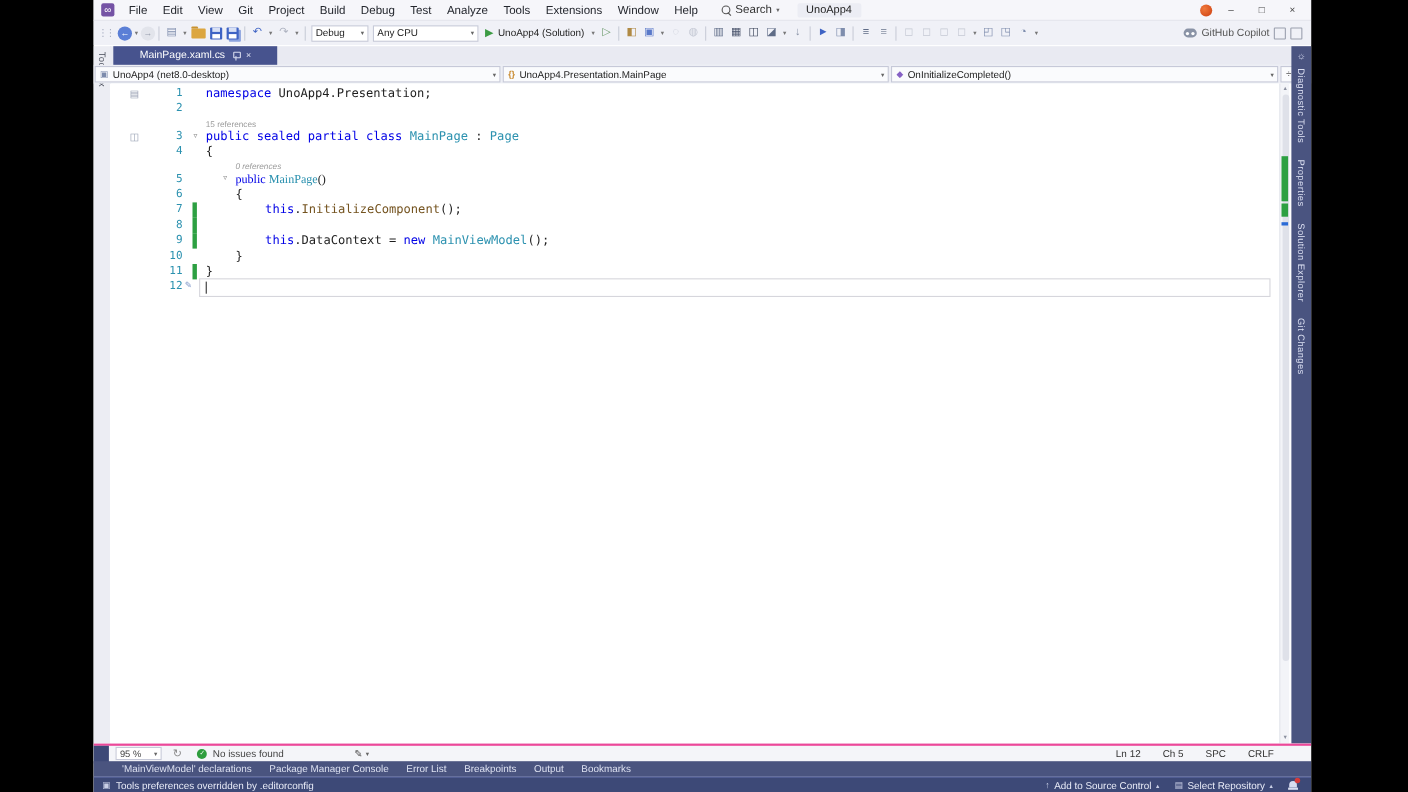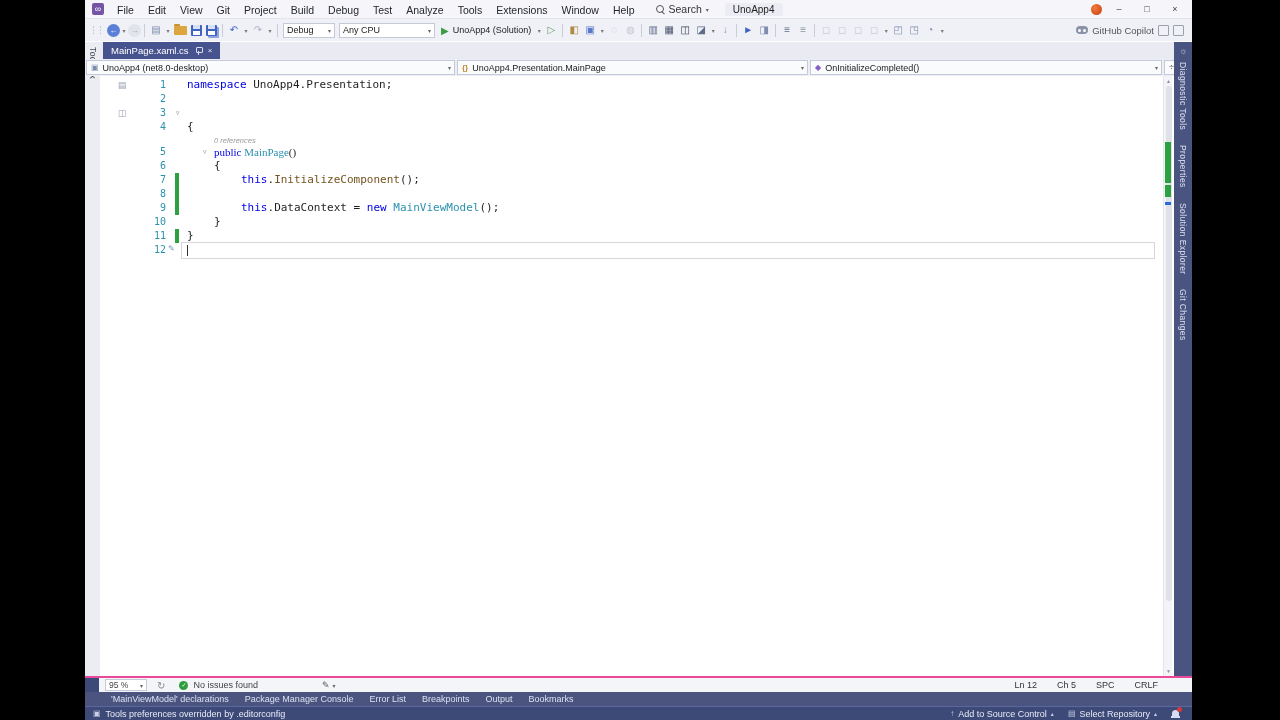--- a/index.html
+++ b/index.html
@@ -38,21 +38,21 @@
   .tb-run{flex:none;display:flex;align-items:center;gap:4px;font-size:9px;color:#222;padding:0 4px;}
   .play-green{color:#3C9B44;font-size:10px;}
   #copilot{position:absolute;right:8px;top:0;height:22px;display:flex;align-items:center;gap:4px;font-size:9.5px;color:#555;}
   .cp-icon{width:12px;height:8px;border-radius:4px;background:#8A93A6;position:relative;}
   .cp-icon:before,.cp-icon:after{content:"";position:absolute;top:2.5px;width:3px;height:3px;border-radius:50%;background:#fff;}
   .cp-icon:before{left:2px;} .cp-icon:after{right:2px;}
   .cp-sq{width:9px;height:9px;border:1px solid #9AA0AE;border-radius:1px;}
 
   
   #tabstrip{position:absolute;left:15px;top:42px;width:1092px;height:17px;background:#E9EAF2;}
-  #doc-tab{position:absolute;left:3px;top:0;height:17px;background:#47538E;color:#fff;font-size:9.5px;display:flex;align-items:center;gap:6px;padding:0 8px;}
+  #doc-tab{position:absolute;left:3px;top:0;height:17px;background:#47538E;color:#fff;font-size:9.5px;display:flex;align-items:center;gap:6px;padding:0 24px;}
   .pin{width:7px;height:7px;position:relative;}
   .pin:before{content:"";position:absolute;left:1px;top:0;width:5px;height:4px;border:1px solid #D8DCEF;border-radius:1px;}
   .pin:after{content:"";position:absolute;left:3.5px;top:4px;width:1px;height:4px;background:#D8DCEF;}
   .tab-close{font-size:8px;color:#E4E7F5;}
   #toolbox-strip{position:absolute;left:0;top:42px;width:15px;height:634px;background:#ECEDF3;border-right:1px solid #DDDEE8;}
   #toolbox-strip span{writing-mode:vertical-rl;font-size:8.5px;color:#454A57;margin:5px 0 0 3px;letter-spacing:.4px;}
   #breadcrumb{position:absolute;left:0;top:59px;width:100%;height:17px;background:#EDEEF5;}
   .bc-box{position:absolute;top:1px;height:15px;background:#FAFBFD;border:1px solid #C6C9D8;box-sizing:border-box;display:flex;align-items:center;font-size:9px;color:#222;padding:0 4px;gap:4px;}
   .bc-caret{position:absolute;right:3px;font-size:6px;color:#666;}
   .bc-ic{font-size:8px;line-height:1;}
@@ -240,24 +240,28 @@
       <div id="lines">
           <div class="ln-row">
             <span class="ln-margin-icon">▤</span>
             <span class="ln-num">1</span>
             <span class="code" style="left: 87px;"><span class="tk-k">namespace </span><span class="tk-p">UnoApp4.Presentation;</span></span>
           </div>
           <div class="ln-row">
             <span class="ln-num">2</span>
             <span class="code" style="left: 87px;"></span>
           </div>
+          <div class="cl-row">
+            <span style="left: 87px;">15 references</span>
+          </div>
           <div class="ln-row">
             <span class="ln-margin-icon">◫</span>
             <span class="ln-num">3</span>
             <span class="fold" style="left: 76px;">▿</span>
+            <span class="code" style="left: 87px;"><span class="tk-k">public sealed partial class </span><span class="tk-t">MainPage</span><span class="tk-p"> : </span><span class="tk-t">Page</span></span>
           </div>
           <div class="ln-row">
             <span class="ln-num">4</span>
             <span class="code" style="left: 87px;"><span class="tk-p">{</span></span>
           </div>
           <div class="cl-row">
             <span style="left: 114px; font-style: italic;">0 references</span>
           </div>
           <div class="ln-row">
             <span class="ln-num">5</span>

